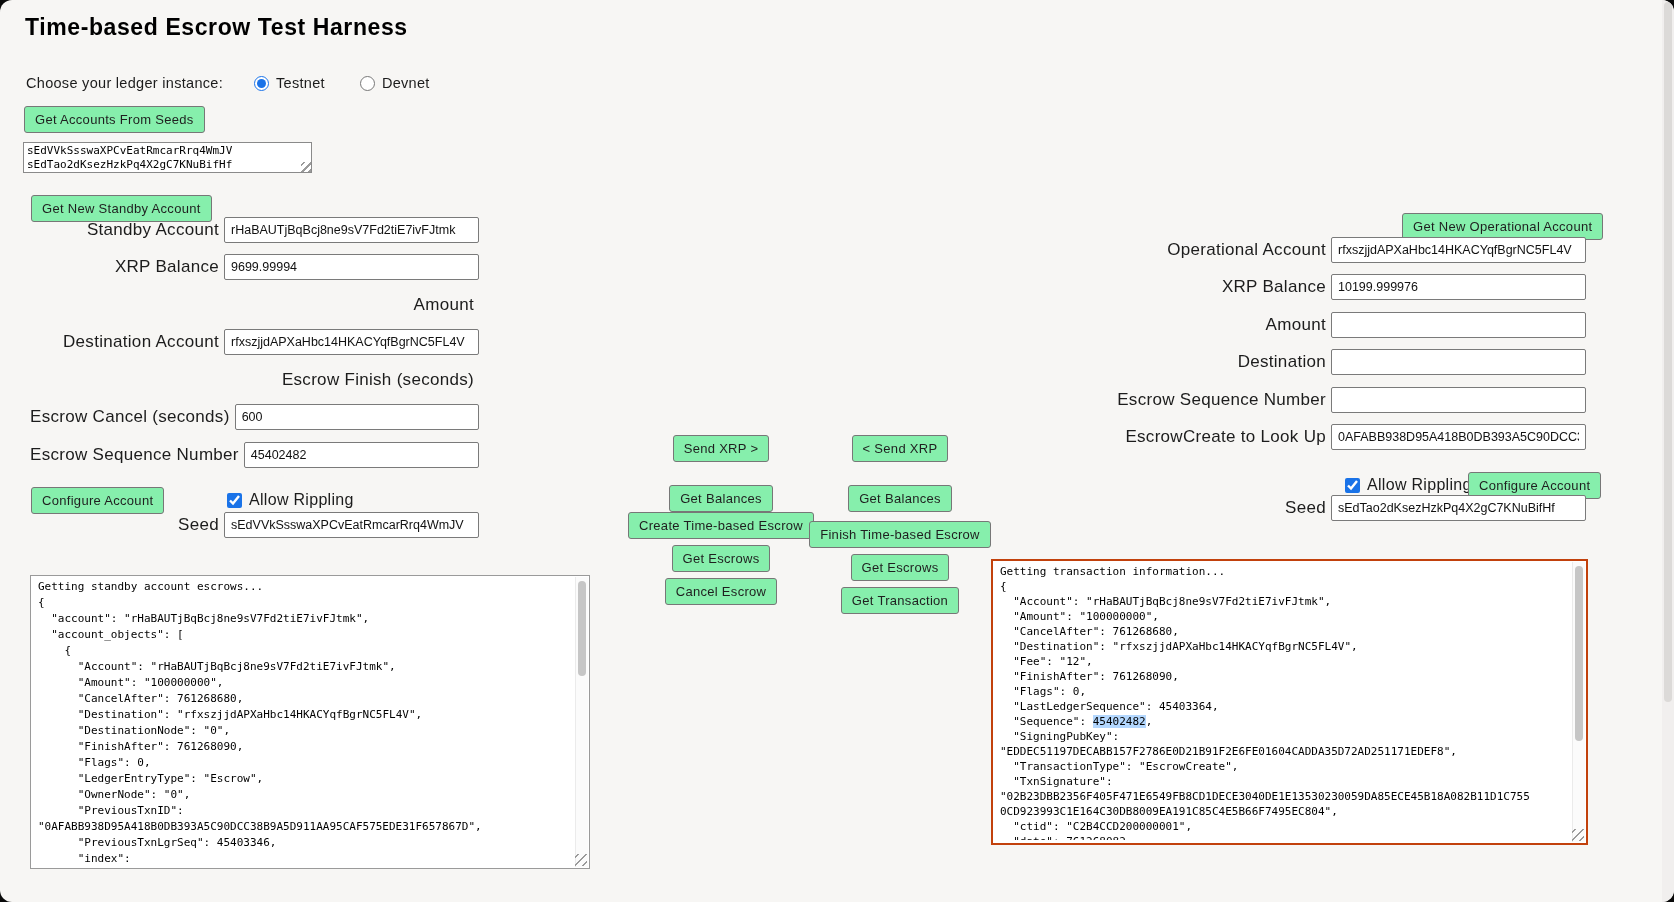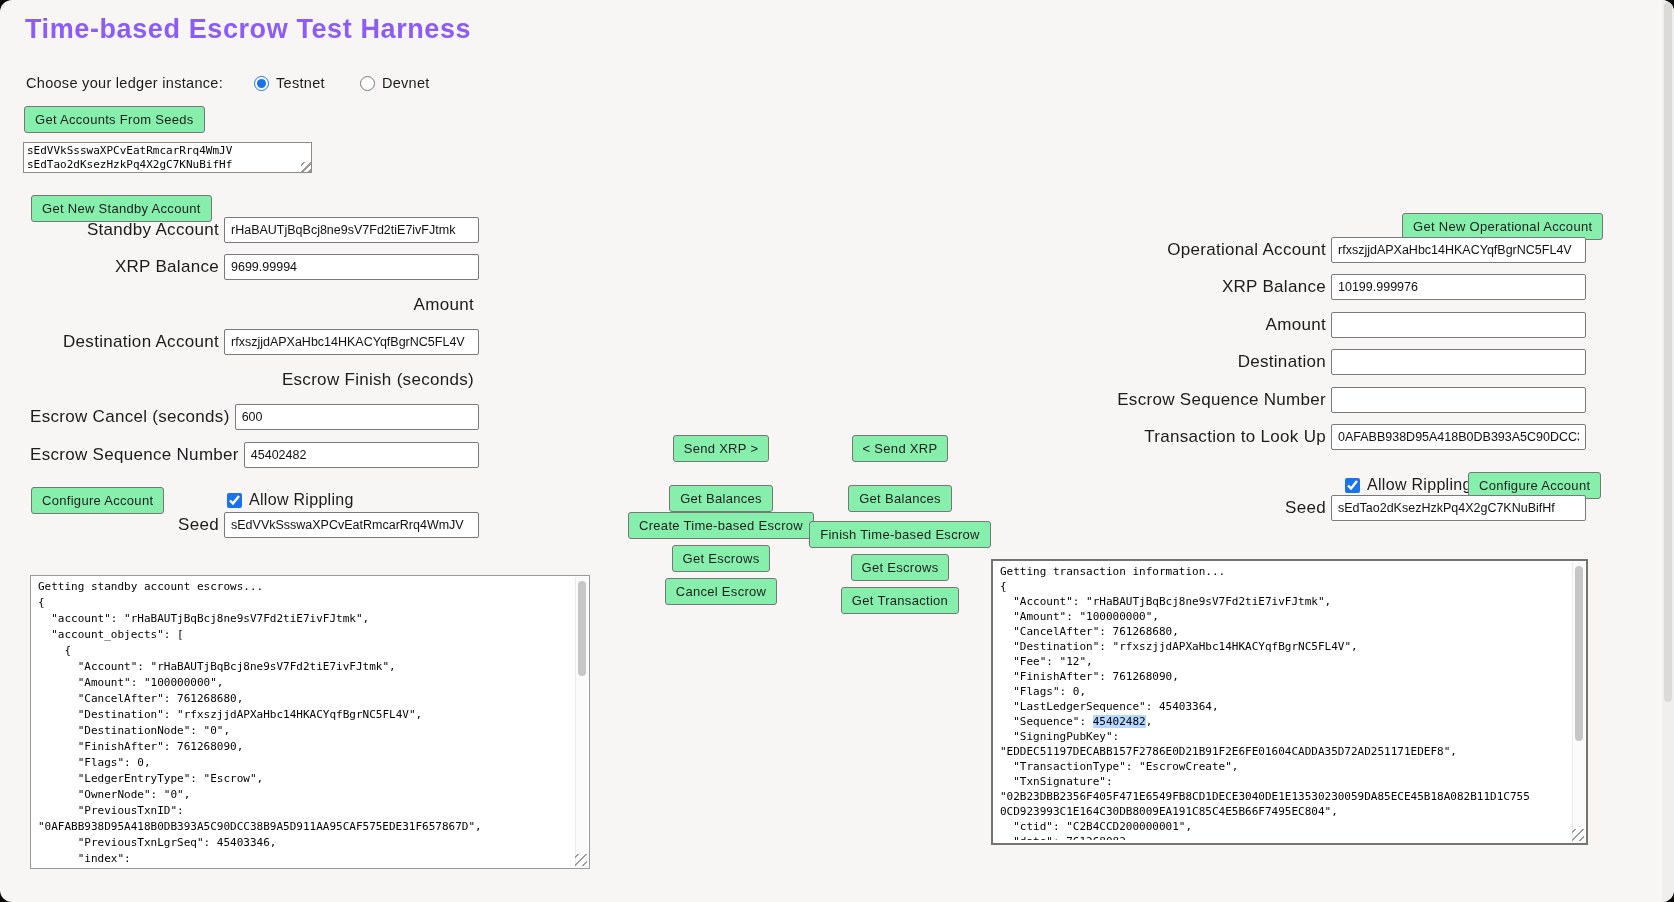--- a/index.html
+++ b/index.html
@@ -3,21 +3,21 @@
 <meta charset="utf-8">
 <style>
   html { background: #0a0a0a; margin: 0; padding: 0; }
   body { margin: 0; font-family: "Liberation Sans", sans-serif; }
   .page {
     position: relative; width: 1674px; height: 902px;
     background: #f7f6f4; border-radius: 12px; overflow: hidden;
     color: #1c1c1c;
   }
   .abs { position: absolute; }
-  .title { font-size: 27px; font-weight: 700; letter-spacing: 0.6px; color: #8b5cf6; }
+  .title { font-size: 23px; font-weight: 700; letter-spacing: 0.6px; color: #000000; }
   .ledger-row { display: flex; align-items: center; font-size: 14.5px; letter-spacing: 0.3px; margin-top: 8px; }
   .ledger-row .lbl { margin-right: 24px; }
   .radio-pair { display: flex; align-items: center; margin-right: 28px; padding-left: 7px; }
   input[type="radio"], input[type="checkbox"] { accent-color: #1a73e8; width: 15px; height: 15px; margin: 0 7px 0 0; }
   button.btn {
     font-family: "Liberation Sans", sans-serif;
     font-size: 13px; letter-spacing: 0.3px; color: #1f1f1f;
     background: #86efac; border: 1px solid #777; border-radius: 3px;
     padding: 4px 10px; height: 27px; white-space: nowrap; cursor: pointer;
   }
@@ -40,21 +40,21 @@
     background-image: repeating-linear-gradient(135deg, transparent 0 2px, #9a9a9a 2px 3.5px, transparent 3.5px 5px);
     background-size: 10px 10px; background-repeat: no-repeat; background-position: bottom right;
   }
   .btn-stack { display: flex; flex-direction: column; align-items: center; }
   .output {
     background: #fff; box-sizing: border-box; position: absolute;
     font-family: "DejaVu Sans Mono", monospace; font-size: 11px; color: #000;
   }
   .output .text { position: absolute; top: 3px; left: 7px; right: 16px; bottom: 3px; white-space: pre-wrap; word-break: break-all; overflow: hidden; }
   .output.left-out { border: 1px solid #9a9a9a; line-height: 16px; }
-  .output.right-out { border: 2px solid #737373; line-height: 15px; }
+  .output.right-out { border: 2px solid #c2410c; line-height: 15px; }
   .hl { background: #b3d7fe; }
   .vtrack { position: absolute; top: 1px; bottom: 1px; right: 1px; width: 12px; background: #fbfbfb; border-left: 1px solid #ebebeb; }
   .vthumb { position: absolute; left: 2px; width: 8px; background: #c6c6c6; border-radius: 5px; }
   .resize-corner {
     position: absolute; right: 2px; bottom: 2px; width: 12px; height: 12px;
     background-image: repeating-linear-gradient(135deg, transparent 0 2px, #9a9a9a 2px 3.5px, transparent 3.5px 5.5px);
   }
   .cfg-row { display: flex; align-items: center; }
   .cfg-row .chk-label { font-size: 16px; letter-spacing: 0.3px; margin-right: 10px; }
   .page-scrollbar { position: absolute; top: 0; right: 0; width: 12px; height: 902px; background: #f1efee; }
@@ -183,21 +183,21 @@
     </div>
     <div class="form-row">
       <span class="flabel">Destination</span>
       <input class="txt" value="" style="">
     </div>
     <div class="form-row">
       <span class="flabel">Escrow Sequence Number</span>
       <input class="txt" value="" style="">
     </div>
     <div class="form-row">
-      <span class="flabel">Transaction to Look Up</span>
+      <span class="flabel">EscrowCreate to Look Up</span>
       <input class="txt" value="0AFABB938D95A418B0DB393A5C90DCC38B9A5D911AA95CAF575EDE31F657867D" style="">
     </div>
   </div>
 
   <div class="abs cfg-row" style="left:1345px; top:476px;">
     <input type="checkbox" id="cb-op" checked="" style="">
     <label for="cb-op" class="chk-label">Allow Rippling</label>
   </div>
   <button class="abs btn" style="left:1468px; top:472px;">Configure Account</button>
 

